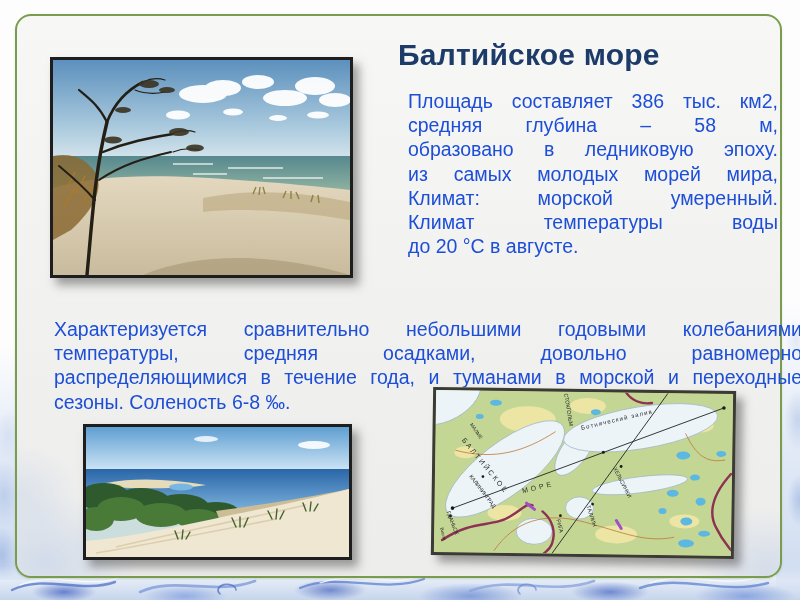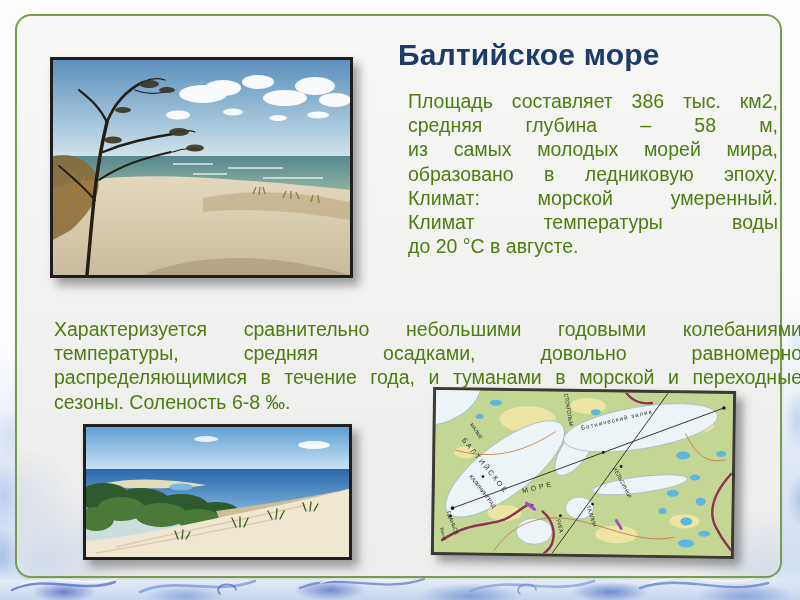--- a/index.html
+++ b/index.html
@@ -53,21 +53,21 @@
   .inner-frost-br{
     position:absolute;right:0;bottom:0;width:160px;height:150px;border-radius:0 0 14px 0;
     background:radial-gradient(110px 85px at 92% 95%, rgba(178,198,230,.4), rgba(178,198,230,0) 72%);
   }
   
   .title{
     position:absolute;left:398px;top:38px;width:382px;z-index:3;
     text-align:left;font-weight:bold;font-size:30px;line-height:34px;
     color:#1d3b69;letter-spacing:.2px;
   }
-  .para{position:absolute;z-index:3;color:#4d7c0f;font-size:19.5px;line-height:24.2px;}
+  .para{position:absolute;z-index:3;color:#1d4ed8;font-size:19.5px;line-height:24.2px;}
   .para1{left:408px;top:89px;width:370px;}
   .para2{left:30px;top:317px;width:748px;margin-left:24px;}
   .line{text-align:justify;text-align-last:justify;text-justify:inter-word;white-space:normal;}
   .line.last{text-align-last:left;}
   .photo{
     position:absolute;z-index:3;border:3px solid #1e1e1e;
     box-shadow:6px 7px 9px rgba(70,70,70,.5);
     overflow:hidden;background:#cdd;
   }
   .photo1{left:50px;top:57px;width:297px;height:215px;}
@@ -104,22 +104,22 @@
 <div class="frame">
   <div class="inner-frost-bl"></div>
   <div class="inner-frost-br"></div>
 </div>
 
 <div class="title">Балтийское море</div>
 
 <div class="para para1">
   <div class="line">Площадь составляет 386 тыс. км2,</div>
   <div class="line">средняя глубина – 58 м,</div>
+  <div class="line">образовано в ледниковую эпоху.</div>
   <div class="line">из самых молодых морей мира,</div>
-  <div class="line">образовано в ледниковую эпоху.</div>
   <div class="line">Климат: морской умеренный.</div>
   <div class="line">Климат температуры воды</div>
   <div class="line last">до 20 °C в августе.</div>
 </div>
 
 <div class="para para2">
   <div class="line">Характеризуется сравнительно небольшими годовыми колебаниями</div>
   <div class="line">температуры, средняя осадками, довольно равномерно</div>
   <div class="line">распределяющимися в течение года, и туманами в морской и переходные</div>
   <div class="line last">сезоны. Соленость 6-8 ‰.</div>

